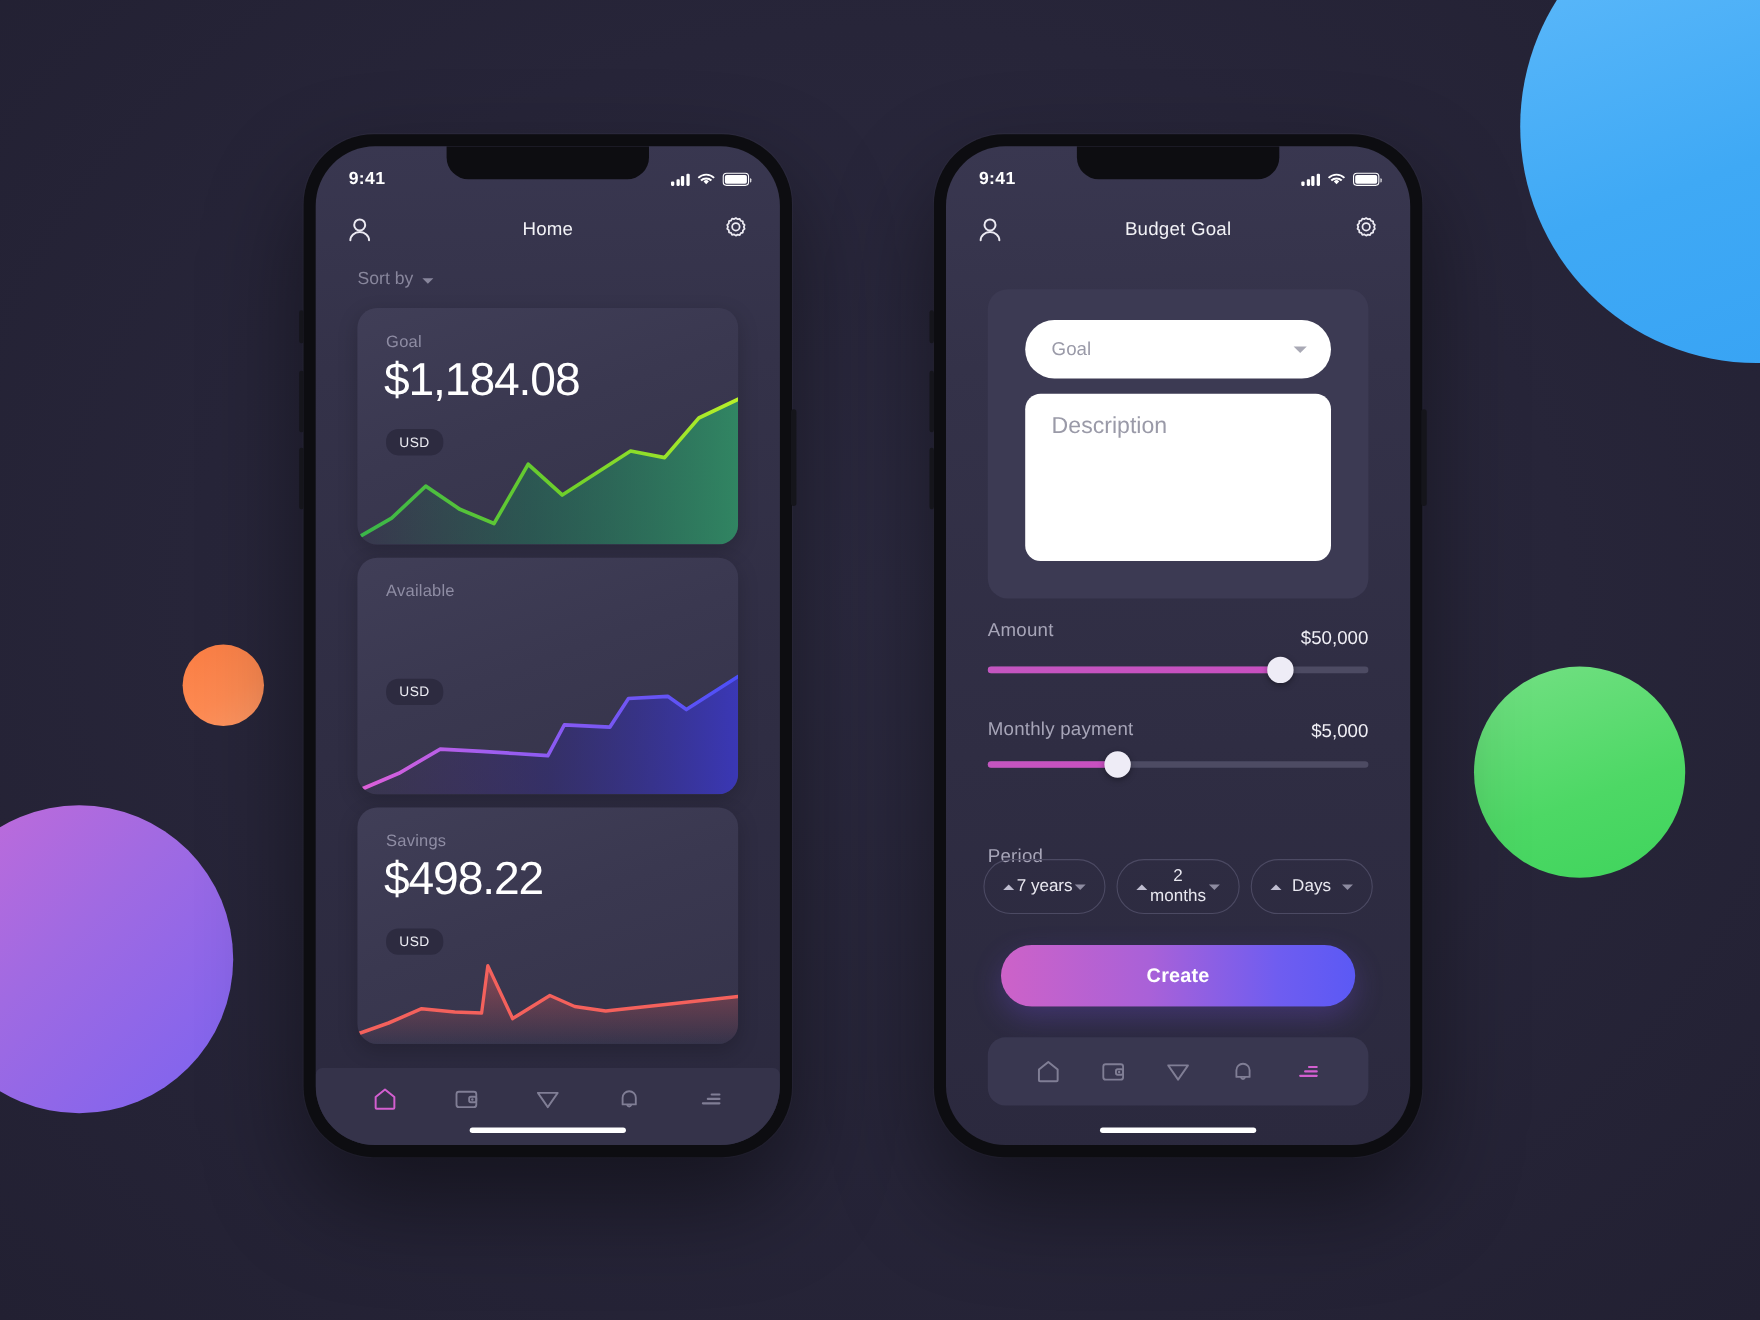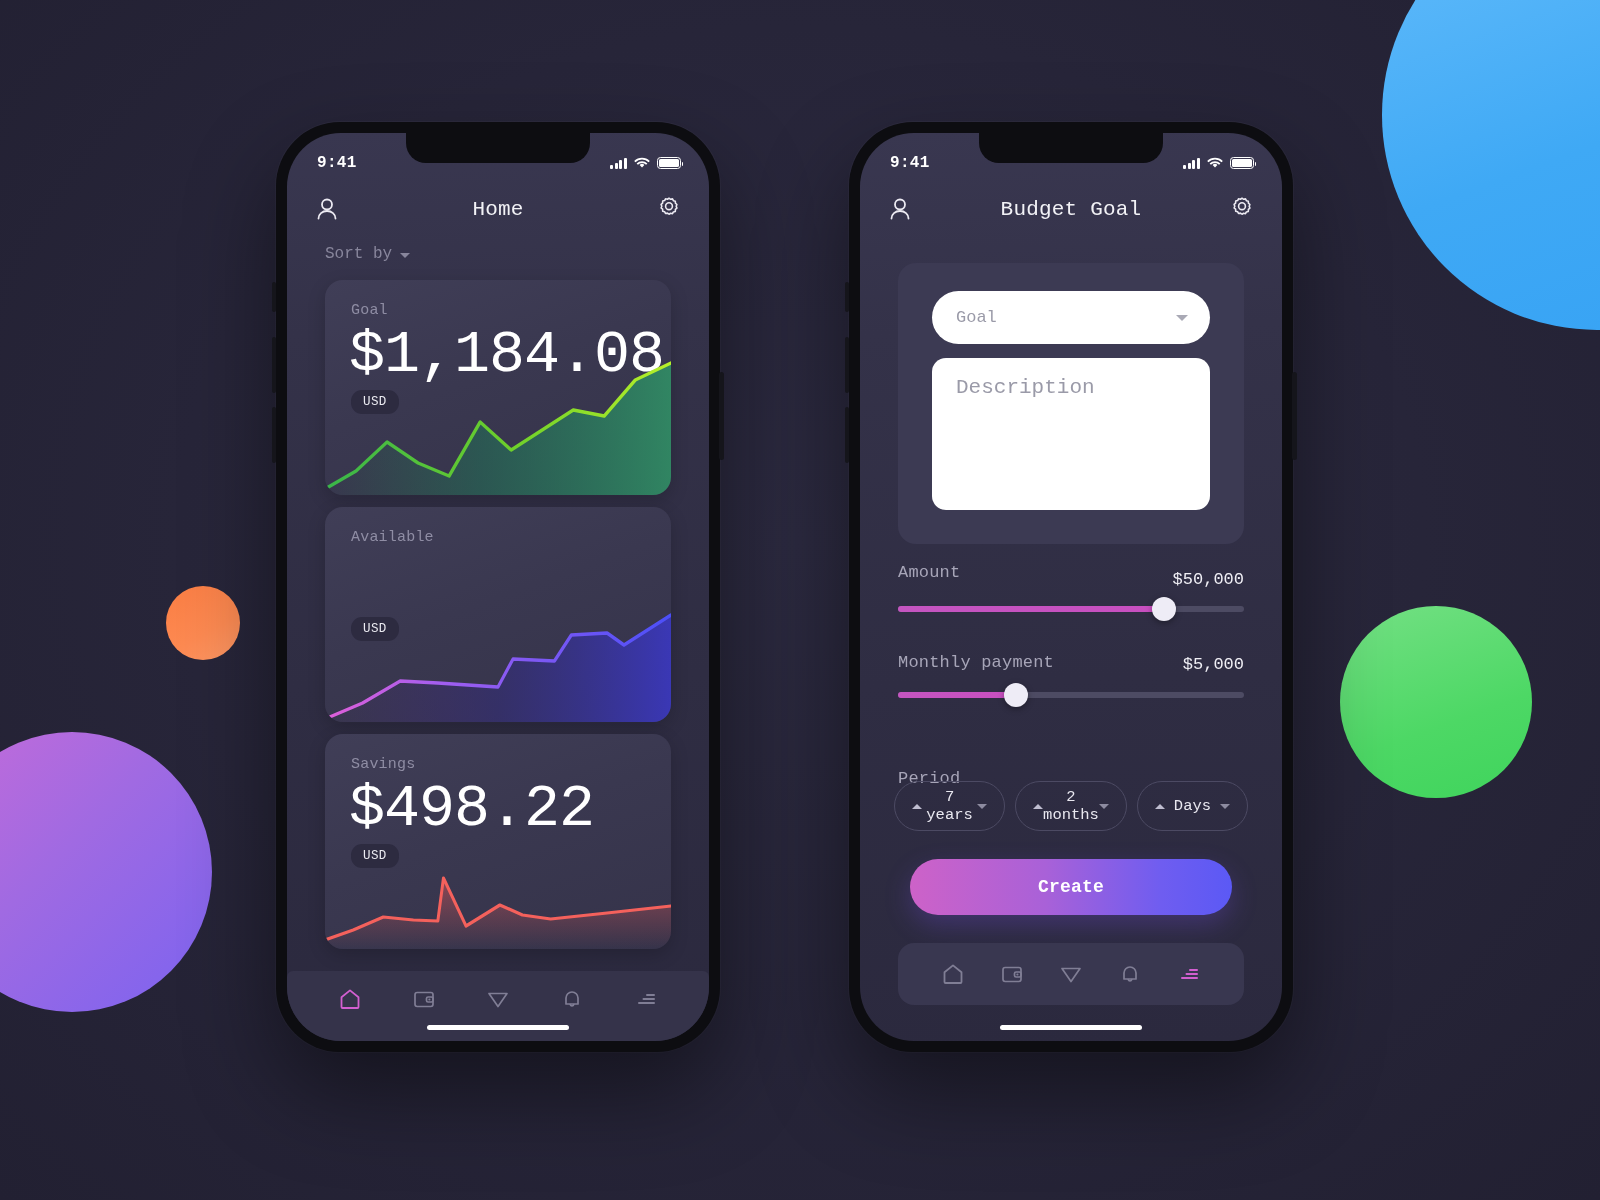--- a/index.html
+++ b/index.html
@@ -7,21 +7,20 @@
     width: 1600px; height: 1200px;
     background: #272539;
     font-family: "Liberation Sans", sans-serif;
     overflow: hidden;
   }
   #stage {
     position: relative;
     width: 1600px; height: 1200px;
     background: radial-gradient(ellipse at 50% 45%, #2c2a40 0%, #272539 55%, #222032 100%);
     overflow: hidden;
-    font-family: Liberation Mono, monospace;
   }
 
   
   .blob { position: absolute; border-radius: 50%; }
   #blob-blue   { left: 1382px; top: -100px;  width: 430px; height: 430px;
                  background: linear-gradient(160deg, #63bcfb 0%, #3fa9f5 55%, #36a2f4 100%); }
   #blob-green  { left: 1340px; top: 606px;  width: 192px; height: 192px;
                  background: linear-gradient(160deg, #74e084 0%, #4dd865 60%, #3fd45c 100%); }
   #blob-purple { left: -68px;  top: 732px;  width: 280px; height: 280px;
                  background: linear-gradient(135deg, #c56bd9 0%, #a06ae2 45%, #7b63f0 100%); }
@@ -77,21 +76,21 @@
                  background:#fff; border-radius:1.6px; }
   .batt::before { content:""; position:absolute; right:-3.4px; top:3.5px; width:1.8px; height:4px;
                   background:#fff; border-radius:0 1px 1px 0; }
 
   
   .appbar {
     position: absolute; left: 0; right: 0; top: 48px; height: 56px;
     display: flex; align-items: center; justify-content: space-between;
     padding: 0 26px; z-index: 20;
   }
-  .appbar-title { color: #f2f2f6; font-size: 21px; letter-spacing: .2px; }
+  .appbar-title { color: #f2f2f6; font-size: 17px; letter-spacing: .2px; }
   .icon-btn { width: 28px; height: 28px; display: flex; align-items: center; justify-content: center; }
 
   
   .sortby {
     position: absolute; left: 38px; top: 112px;
     display: flex; align-items: center; gap: 8px;
     color: #88869c; font-size: 16px; z-index: 20;
   }
   .caret-d {
     width: 0; height: 0; border-left: 5px solid transparent; border-right: 5px solid transparent;
@@ -102,21 +101,21 @@
   .cards { position: absolute; left: 0; right: 0; top: 147px; bottom: 0; padding: 0 38px; }
   .card {
     position: relative; height: 215px; margin-bottom: 12px;
     border-radius: 18px; overflow: hidden;
     background: linear-gradient(160deg, #403e57 0%, #3a3850 45%, #35334a 100%);
     box-shadow: 0 6px 18px rgba(0,0,0,.18);
   }
   .card-label { position: absolute; left: 26px; top: 22px; color: #8f8da4; font-size: 15px; letter-spacing: .2px; }
   .card-amount {
     position: absolute; left: 24px; top: 41px;
-    color: #ffffff; font-size: 60px; font-weight: normal; letter-spacing: -1px;
+    color: #ffffff; font-size: 42px; font-weight: normal; letter-spacing: -1px;
   }
   .chip {
     position: absolute; left: 26px; top: 110px;
     background: #2d2b40; color: #ececf2; font-size: 12.5px;
     padding: 5px 12px; border-radius: 11px; letter-spacing: .4px;
   }
   .card-chart { position: absolute; left: 0; right: 0; bottom: 0; height: 135px; }
   .card-chart svg { display: block; width: 100%; height: 100%; }
 
   

